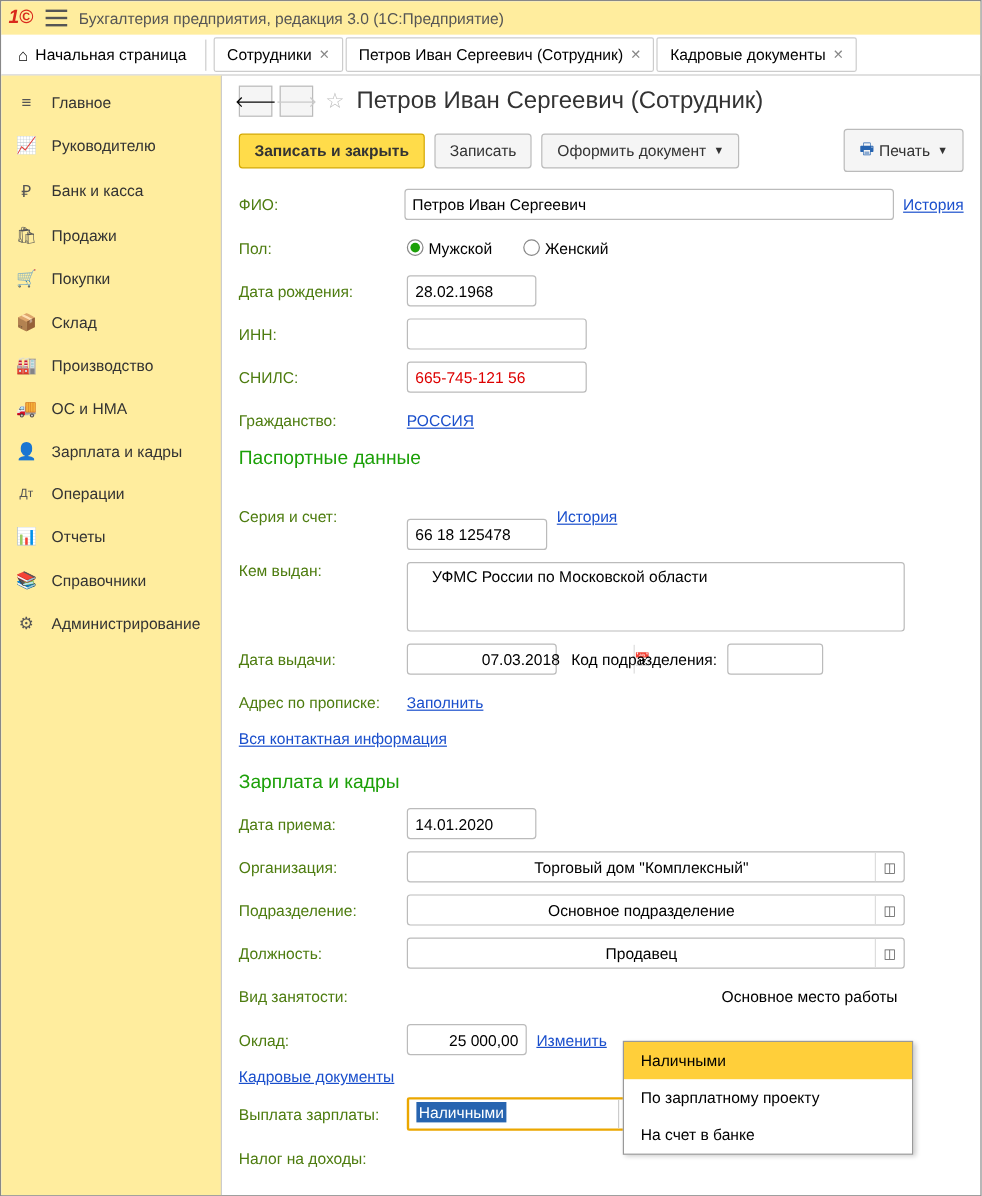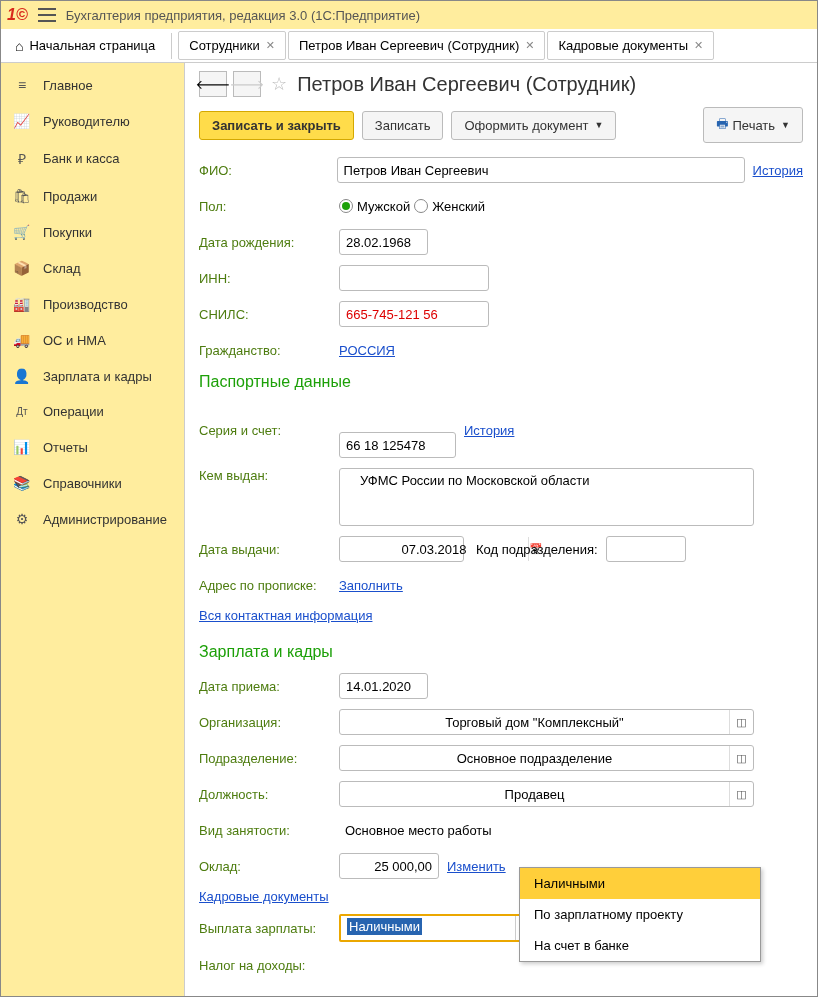--- a/index.html
+++ b/index.html
@@ -26,29 +26,29 @@
 .page-title { font-size: 20px; color: #333; }
 .btn-row { display: flex; gap: 8px; margin-bottom: 14px; align-items: center; }
 .btn { padding: 6px 12px; border: 1px solid #bbb; background: #f5f5f5; cursor: pointer; border-radius: 3px; color: #333; display: inline-flex; align-items: center; gap: 4px; }
 .btn.yl { background: #ffdc4a; border: 1px solid #d4a800; font-weight: bold; }
 .spacer { flex: 1; }
 .caret-down { font-size: 9px; margin-left: 2px; }
 .form-row { display: flex; align-items: center; margin-bottom: 10px; min-height: 26px; }
 .form-label { width: 140px; color: #4d7c0f; }
 .text-input { border: 1px solid #bbb; padding: 4px 6px; height: 26px; border-radius: 3px; background: #fff; }
 .text-input.w1 { width: 415px; }
-.text-input.w2 { width: 89px; }
+.text-input.w2 { width: 108px; }
 .text-input.w3 { width: 150px; }
 .text-input.w4 { width: 117px; margin-top: 29px; }
 .text-input.red { color: #d00; }
 .textarea { border: 1px solid #bbb; padding: 4px 20px; border-radius: 3px; width: 415px; height: 58px; resize: none; }
 .text-input.num { text-align: right; width: 100px; }
 .link { color: #1a4fcc; text-decoration: underline; cursor: pointer; margin-left: 8px; }
 .link.solo { margin-left: 0; display: inline-block; margin-bottom: 10px; }
-.radio-group { display: flex; gap: 4px; align-items: center; }
+.radio-group { display: flex; gap: 26px; align-items: center; }
 .radio-item { display: flex; align-items: center; gap: 4px; cursor: pointer; }
 .radio-outer { width: 14px; height: 14px; border: 1px solid #888; border-radius: 50%; display: flex; align-items: center; justify-content: center; }
 .radio-inner { width: 8px; height: 8px; background: #1ca008; border-radius: 50%; }
 .section-title { color: #1ca008; font-size: 16px; margin: 10px 0 12px; }
 .input-with-btn { display: flex; align-items: center; border: 1px solid #bbb; border-radius: 3px; height: 26px; background: #fff; }
 .input-with-btn input { border: none; padding: 4px 6px; flex: 1; outline: none; background: transparent; text-align: center; }
 .input-with-btn .inp-btn { width: 24px; height: 24px; border-left: 1px solid #ddd; display: flex; align-items: center; justify-content: center; cursor: pointer; color: #555; font-size: 11px; }
 .input-with-btn.w415 { width: 415px; }
 .input-with-btn.w130 { width: 125px; }
 .dropdown-field { display: flex; border: 2px solid #eba700; border-radius: 2px; height: 28px; background: #fff; width: 200px; }
@@ -258,21 +258,21 @@
       </div>
     <div class="form-row">
         <span class="form-label">Должность:</span>
         <div class="input-with-btn w415">
           <input value="Продавец" style="">
           <span class="inp-btn">◫</span>
         </div>
       </div>
     <div class="form-row">
         <span class="form-label">Вид занятости:</span>
-        <input class="text-input" style="width: 415px; border: none;" readonly="" value="Основное место работы">
+        <input class="text-input" style="width: 415px; border: none; text-align: right;" readonly="" value="Основное место работы">
       </div>
     <div class="form-row">
         <span class="form-label">Оклад:</span>
         <input class="text-input num" readonly="" value="25 000,00" style="">
         <a class="link">Изменить</a>
       </div>
     <a class="link solo">Кадровые документы</a>
 
     <div class="form-row" style="position:relative;">
         <span class="form-label">Выплата зарплаты:</span>

